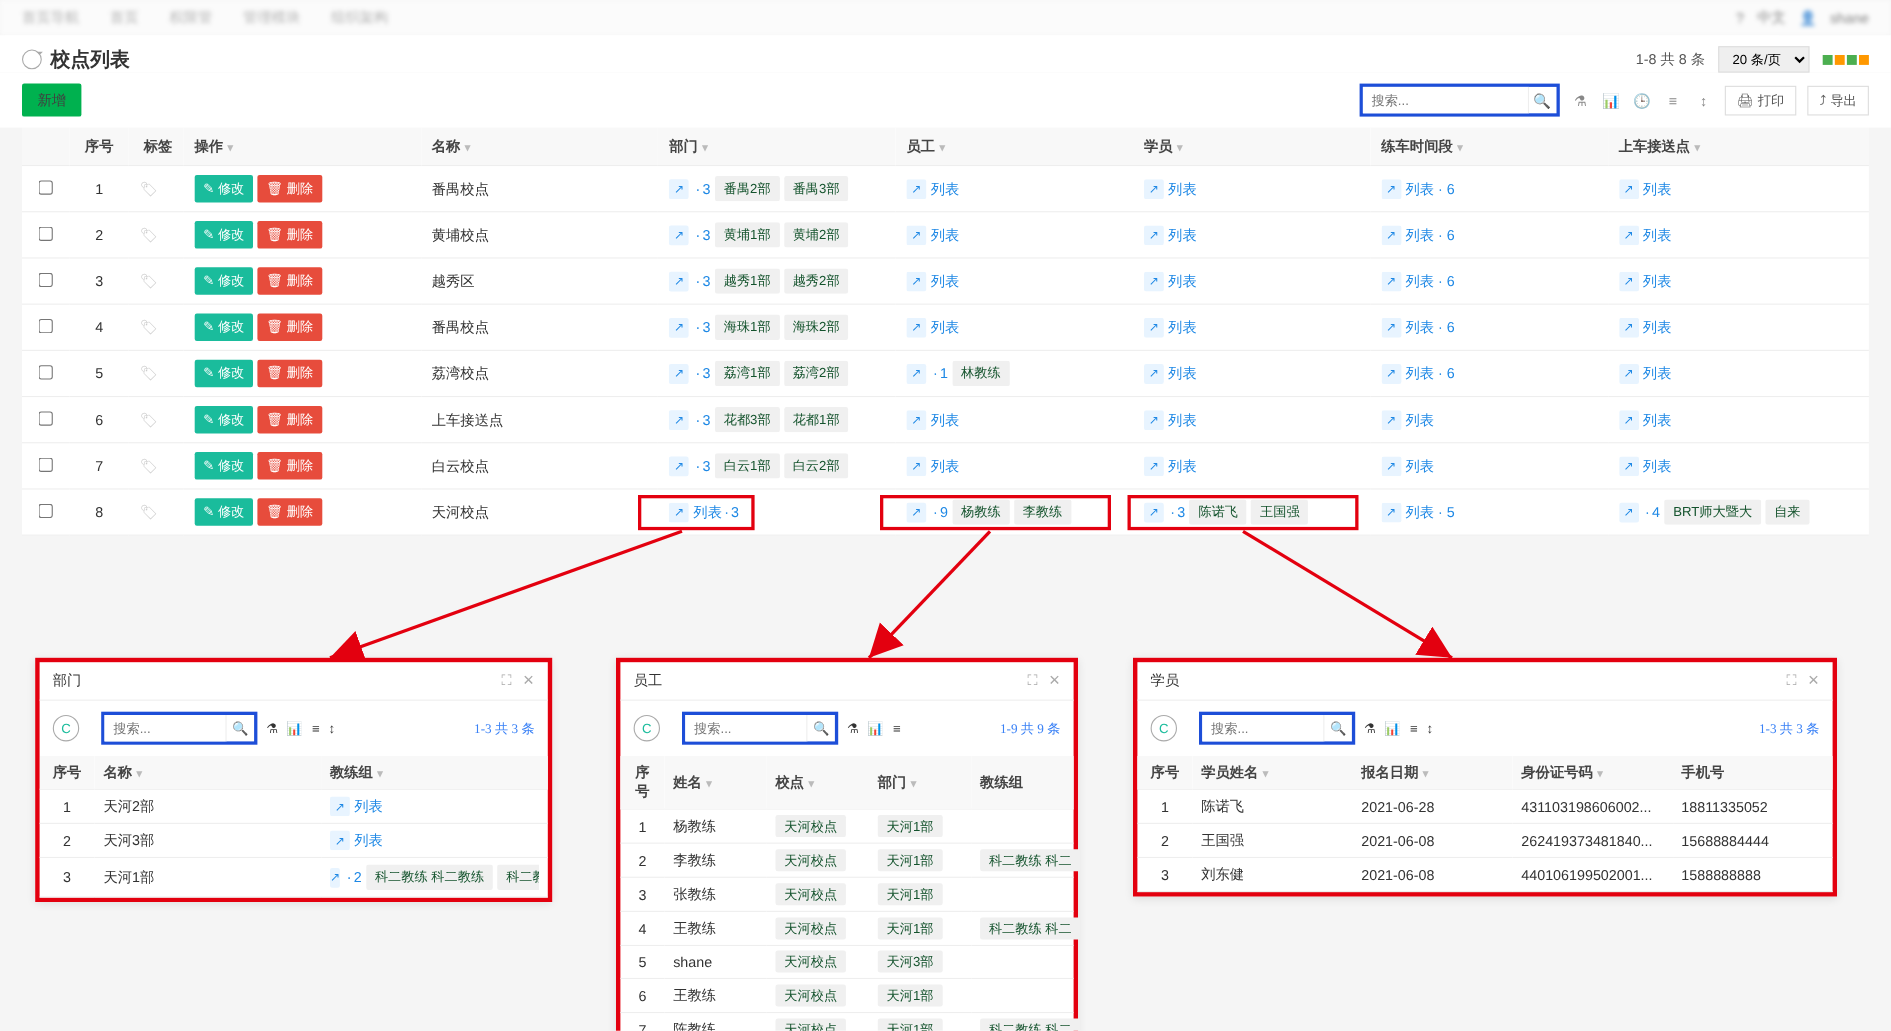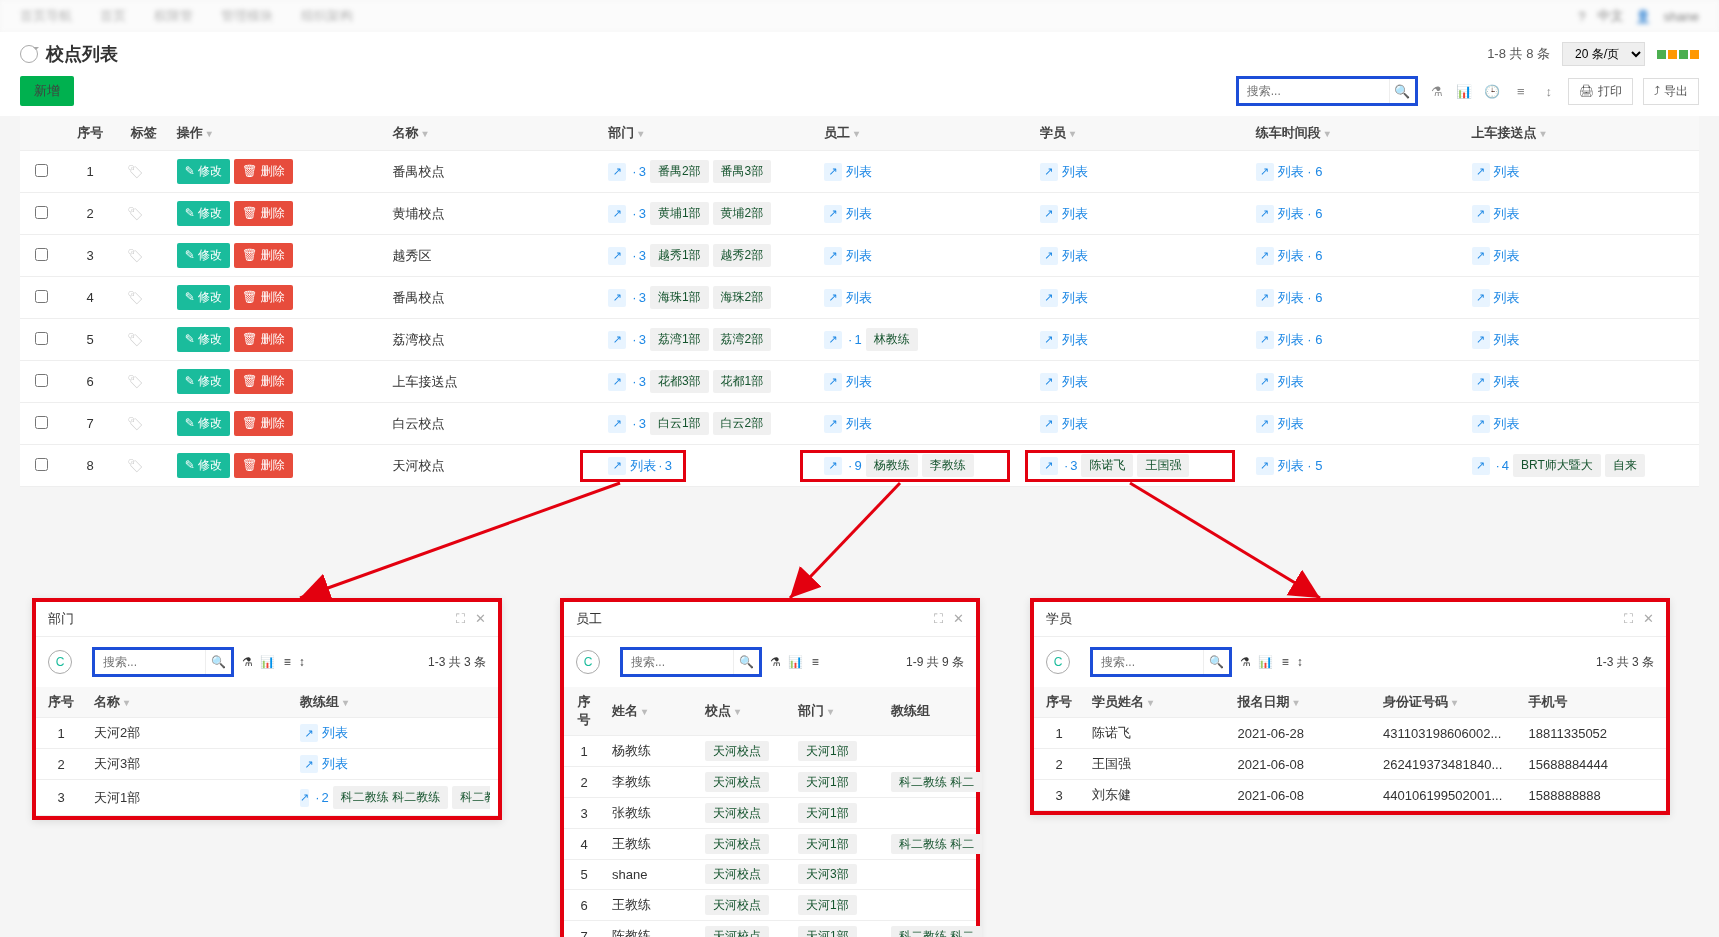--- a/index.html
+++ b/index.html
@@ -60,21 +60,21 @@
 .dot-sep { color: #1e88e5; margin: 0 2px; }
 .red-box { position: absolute; border: 3px solid #e3000f; pointer-events: none; z-index: 20; }
 
 
 .popup { position: absolute; background: #fff; border: 1px solid #ddd; box-shadow: 0 2px 8px rgba(0,0,0,.1); }
 .popup-hd { display: flex; align-items: center; padding: 8px 12px; border-bottom: 1px solid #eee; font-size: 13px; }
 .popup-hd .ctrls { margin-left: auto; color: #aaa; display: flex; gap: 10px; cursor: pointer; }
 .popup-tb { padding: 10px 12px; display: flex; align-items: center; gap: 8px; font-size: 12px; }
 .popup-tb .refresh2 { width: 24px; height: 24px; border: 1px solid #aaa; border-radius: 50%; display: flex; align-items: center; justify-content: center; color: #1abc9c; }
 .popup-tb .searchbox input { width: 110px; }
-.popup-tb .range { margin-left: auto; color: #404040; }
+.popup-tb .range { margin-left: auto; color: #3b82f6; font-family: Liberation Serif, serif; }
 .popup table { font-size: 12px; }
 .popup th, .popup td { padding: 6px 8px; }
 .popup-red { border: 4px solid #e3000f; }
 
 
 svg.arrows { position: absolute; left: 0; top: 0; width: 1719px; height: 937px; pointer-events: none; z-index: 30; }
 </style>
 </head>
 <body>
 

